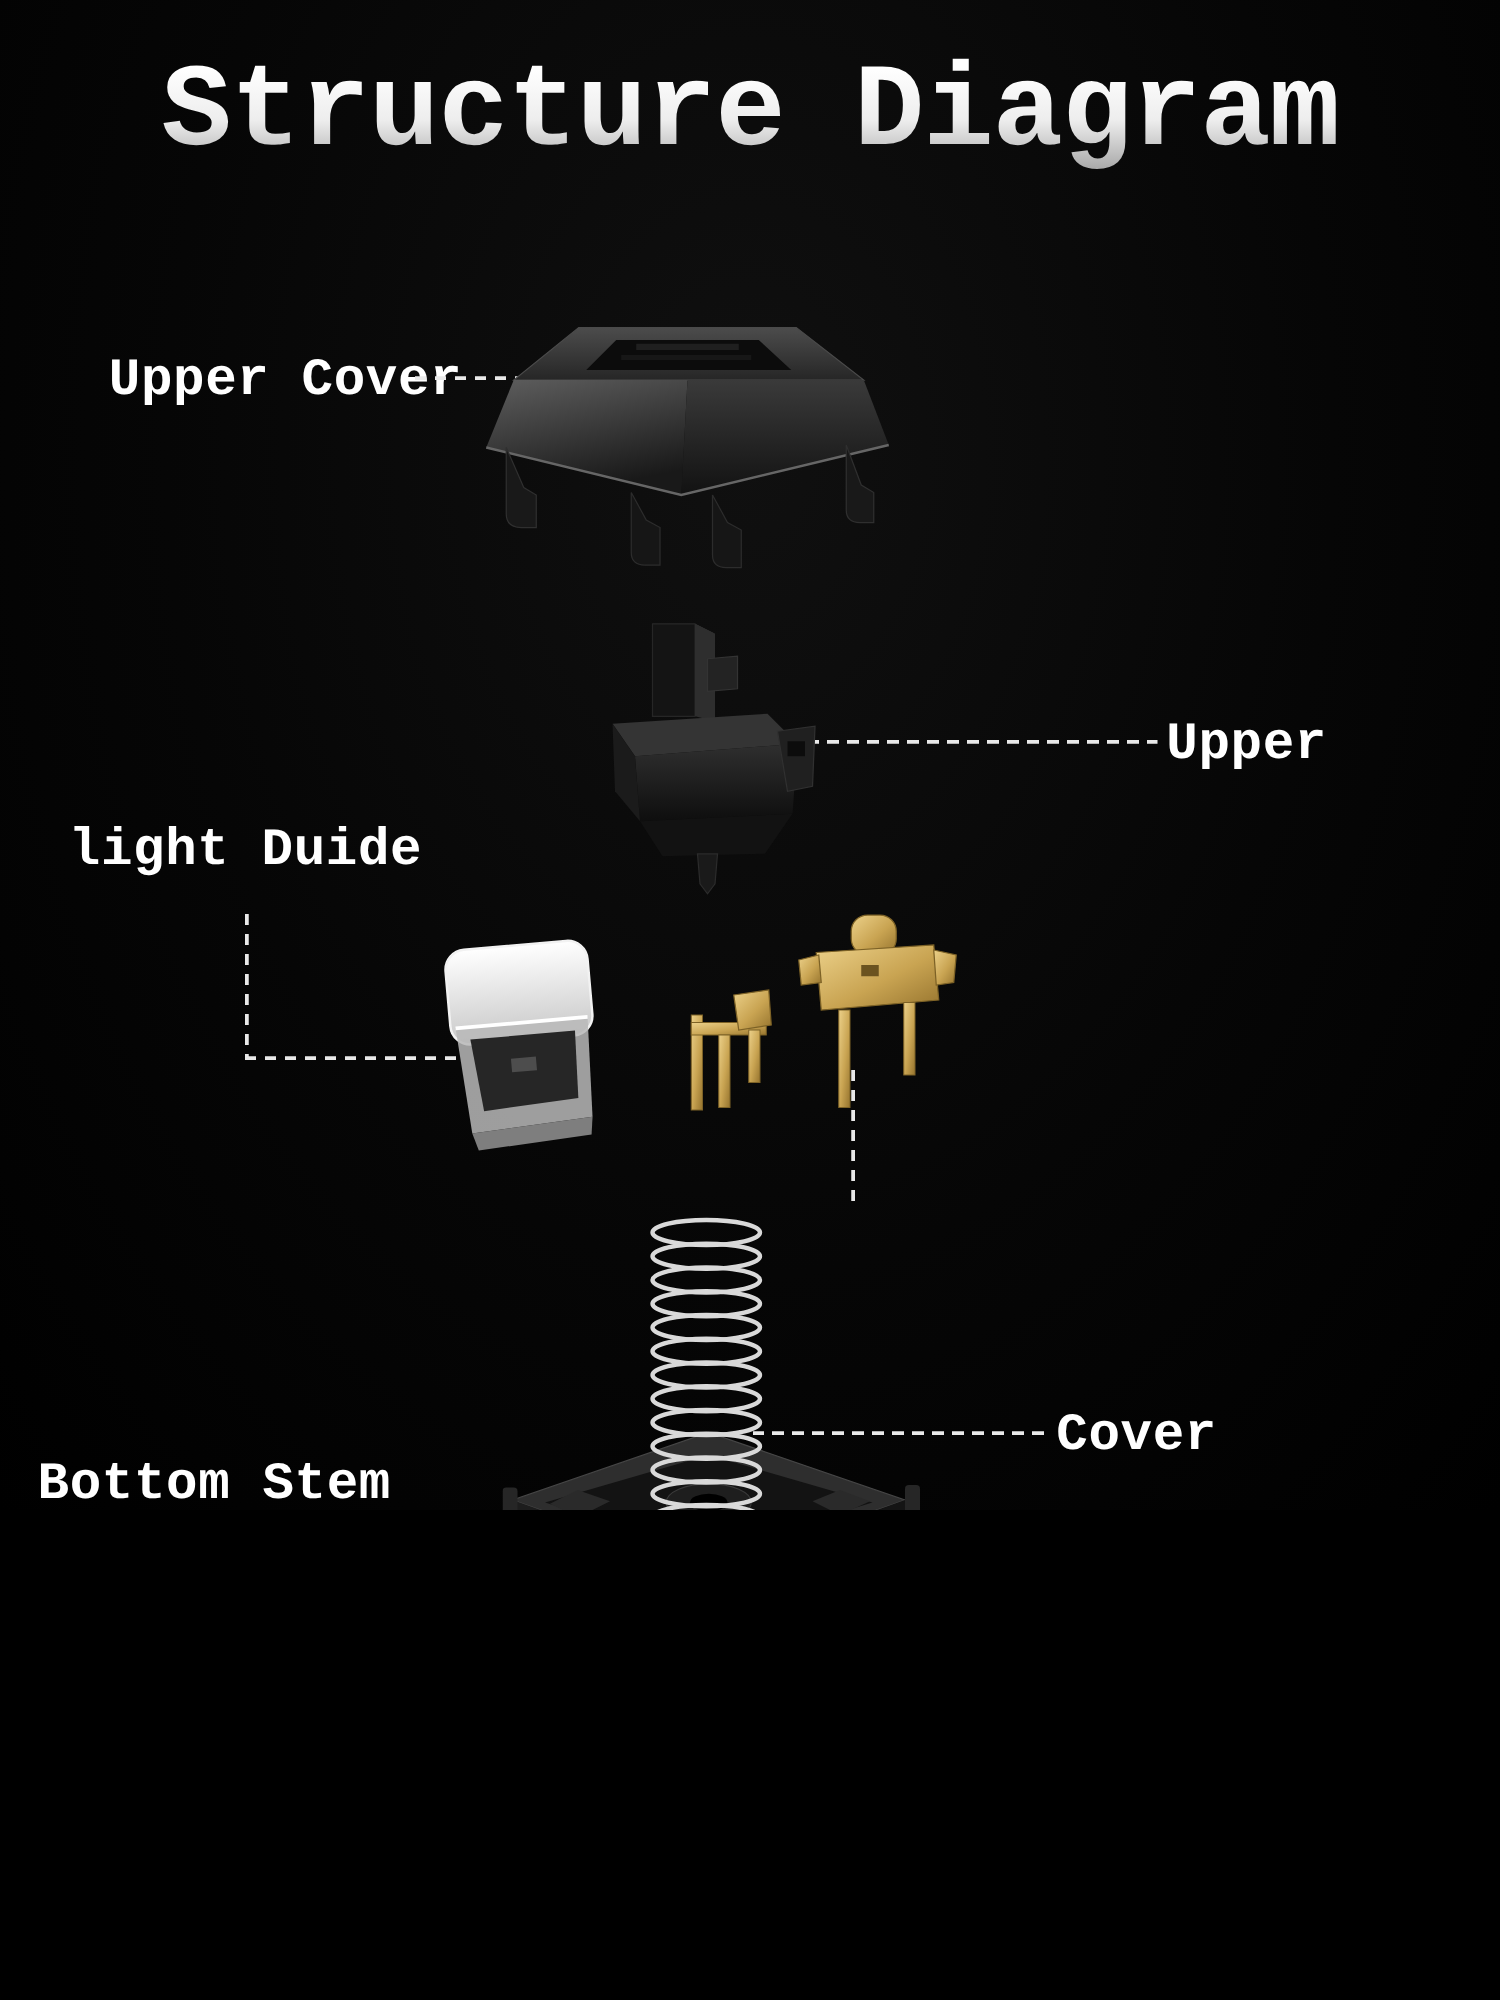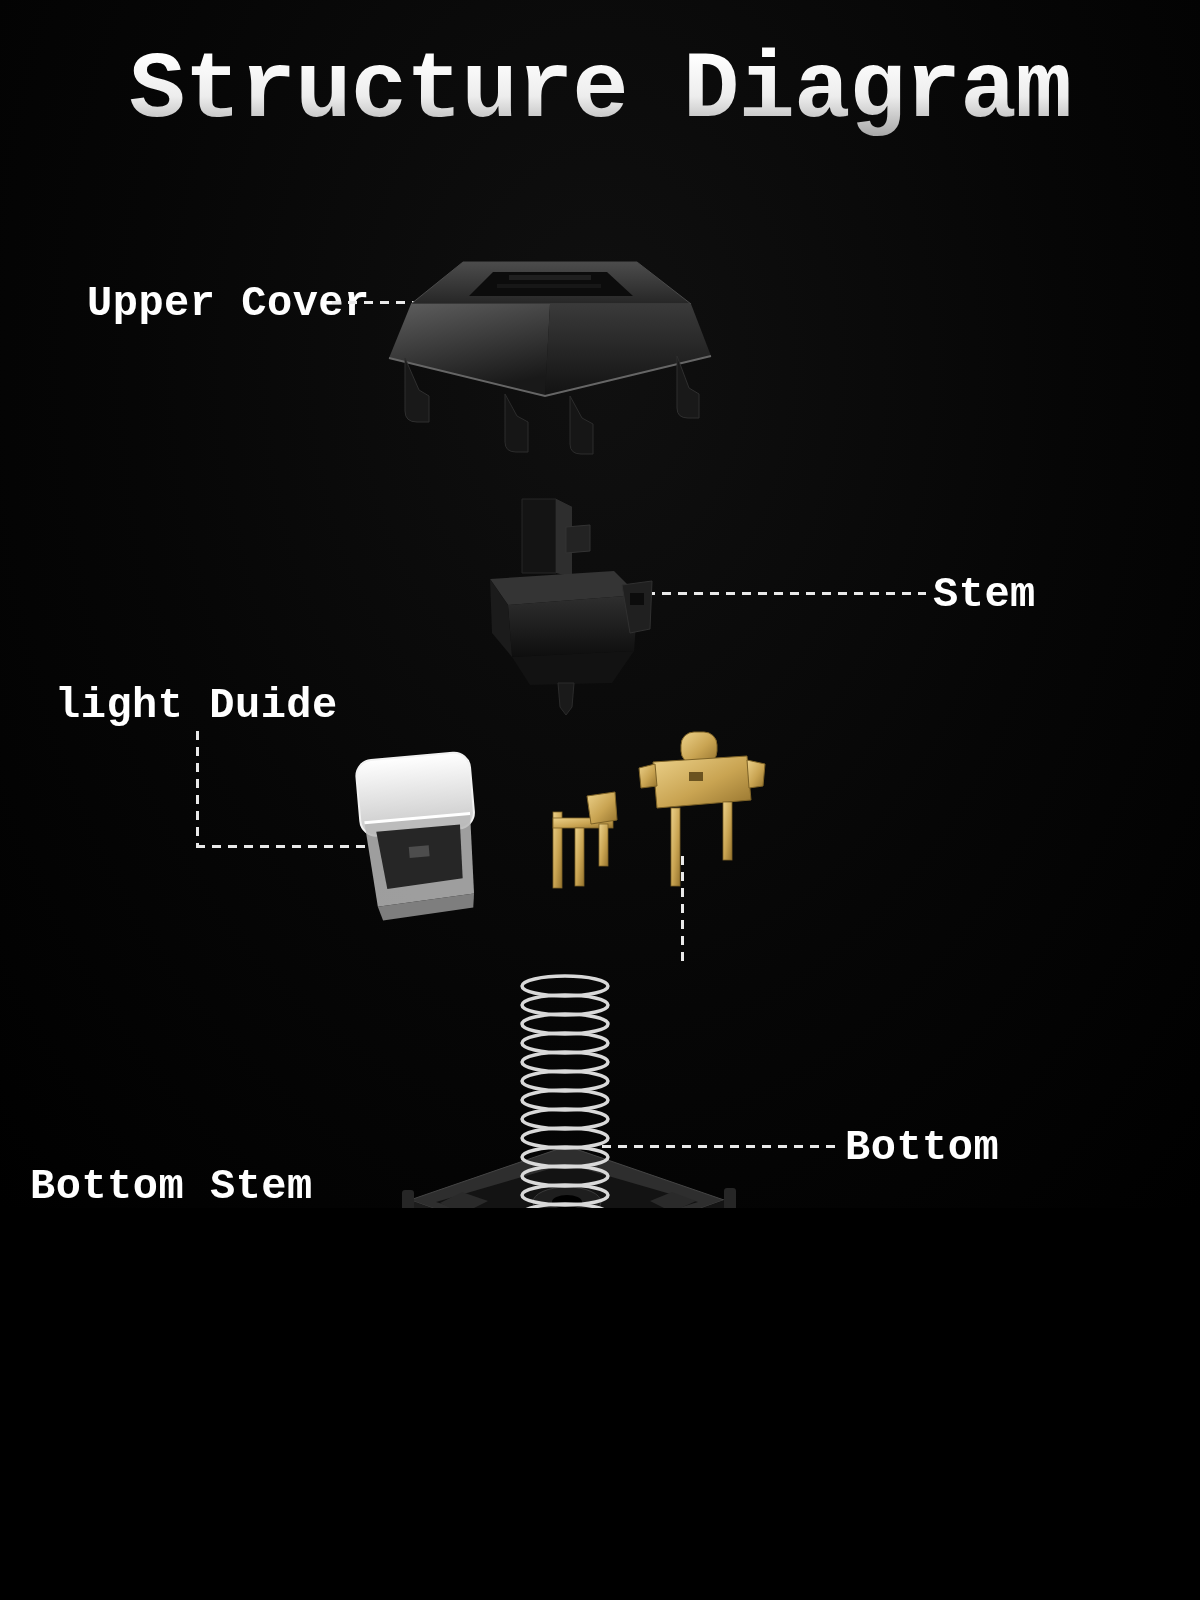--- a/index.html
+++ b/index.html
@@ -31,23 +31,23 @@
   .part{position:absolute;}
 </style>
 </head>
 <body>
 
 <div class="canvas">
 
   <h1 class="title">Structure Diagram</h1>
 
   <div class="label" style="left:55px;top:280px;margin-left:32px;">Upper Cover</div>
-  <div class="label" style="left:933px;top:571px;">Stem</div>
-  <div class="label" style="left:55px;top:682px;text-align:center;">light Duide</div>
-  <div class="label" style="left:845px;top:1124px;">Bottom</div>
+  <div class="label" style="left:933px;top:571px;">Upper</div>
+  <div class="label" style="left:55px;top:656px;text-align:center;">light Duide</div>
+  <div class="label" style="left:845px;top:1124px;">Cover</div>
   <div class="label" style="left:30px;top:1163px;">Bottom Stem</div>
 
   <div class="leader-h" style="left:332px;top:301px;width:136px;"></div>
   <div class="leader-h" style="left:630px;top:592px;width:296px;"></div>
   <div class="leader-v" style="left:196px;top:731px;height:117px;"></div>
   <div class="leader-h" style="left:196px;top:845px;width:174px;"></div>
   <div class="leader-v" style="left:681px;top:856px;height:112px;"></div>
   <div class="leader-h" style="left:602px;top:1145px;width:238px;"></div>
   <div class="leader-v" style="left:200px;top:1210px;height:52px;"></div>
   <div class="leader-h" style="left:200px;top:1259px;width:246px;"></div>

